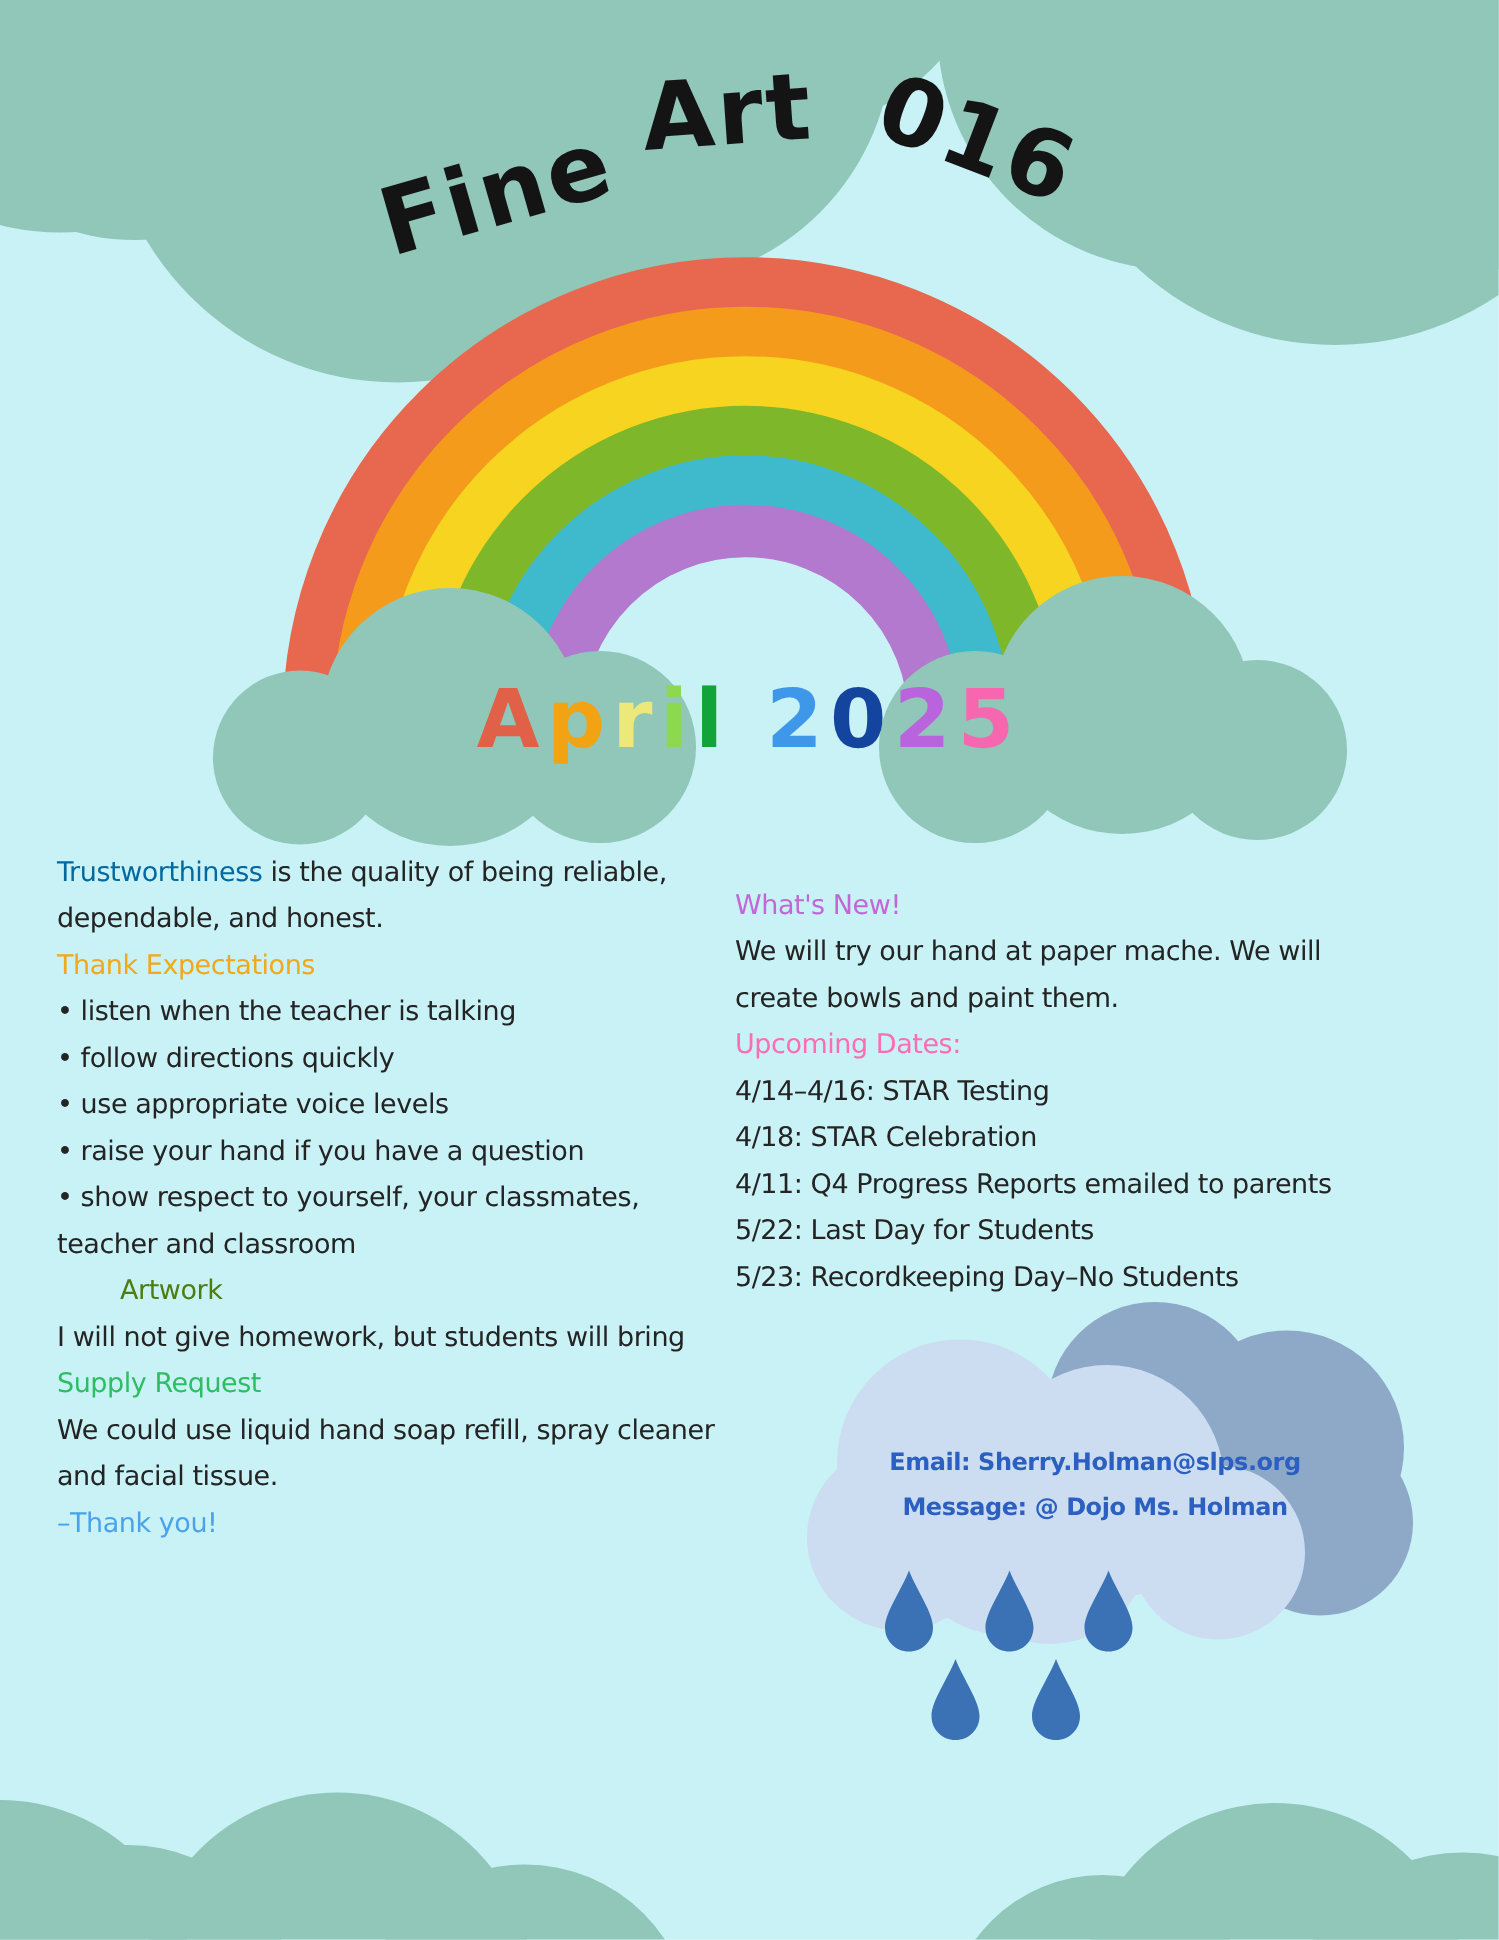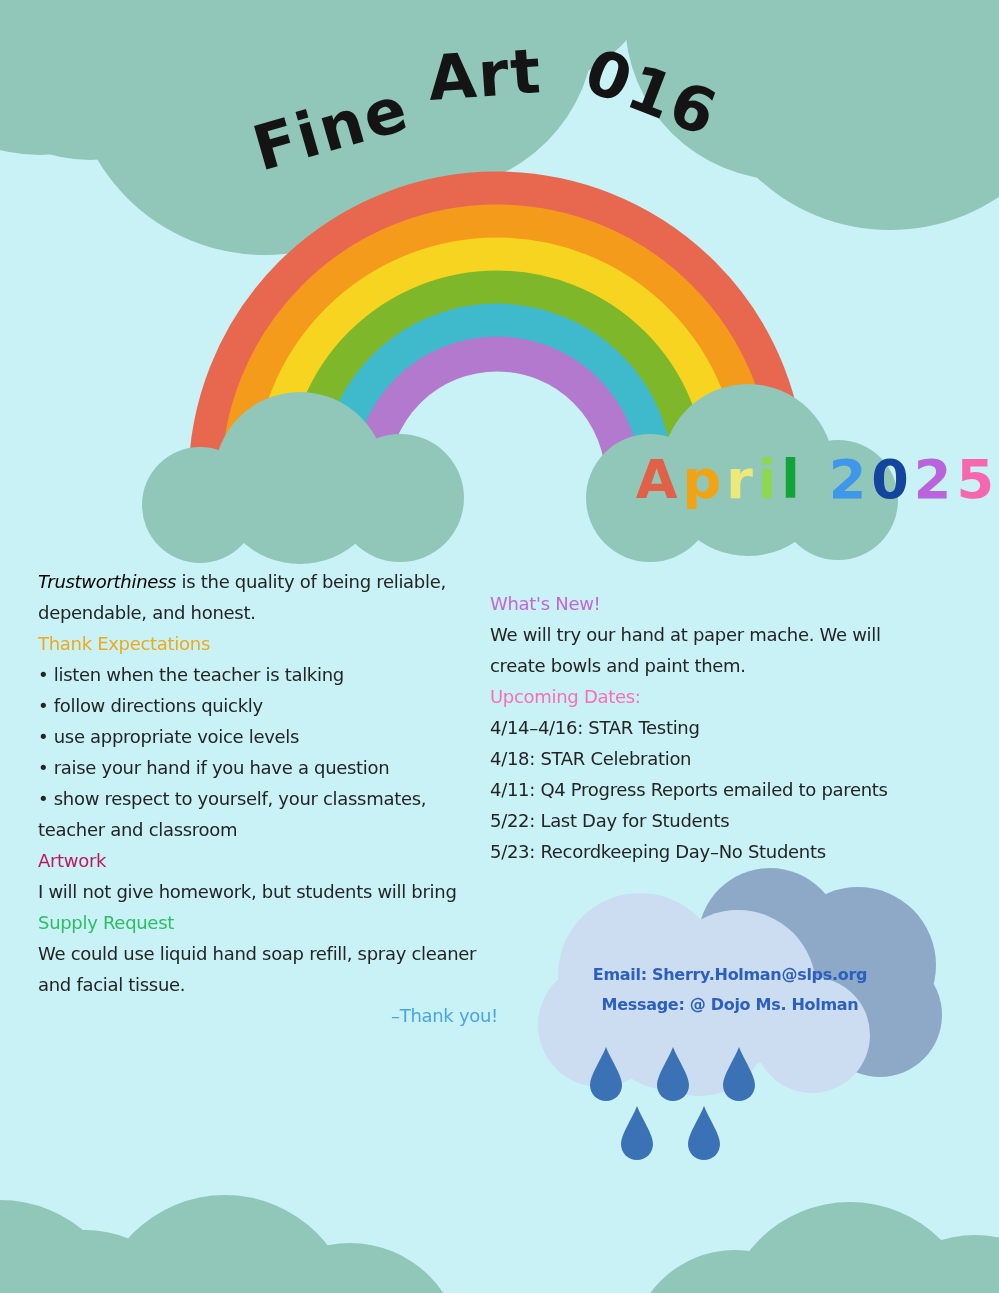--- a/index.html
+++ b/index.html
@@ -15,21 +15,21 @@
     position:absolute;
     font-size:62px;font-weight:700;color:#141414;
     letter-spacing:2px;white-space:nowrap;
   }
   .t-fine{left:252px;top:92px;transform:rotate(-16deg);}
   .t-art {left:428px;top:38px;transform:rotate(-4deg);}
   .t-016 {left:584px;top:56px;transform:rotate(21deg);}
   
   .month{
     position:absolute;left:0;top:448px;width:999px;
-    text-align:right;font-size:54px;font-weight:700;
+    text-align:center;font-size:54px;font-weight:700;
     letter-spacing:5px;white-space:nowrap;
   }
   
   .col{position:absolute;font-size:18px;line-height:31px;color:#242424;font-weight:400;letter-spacing:-0.3px;}
   .col-left{left:38px;top:566px;width:460px;}
   .col-right{left:490px;top:588px;width:505px;}
   .line{white-space:nowrap;}
   
   .contact{
     position:absolute;left:535px;top:960px;width:390px;
@@ -122,36 +122,36 @@
     <span class="t-art">Art</span>
     <span class="t-016">016</span>
   </div>
 
   <div class="month">
     <span style="color: rgb(224, 97, 71);">A</span><span style="color: rgb(242, 163, 19);">p</span><span style="color: rgb(236, 233, 122);">r</span><span style="color: rgb(140, 217, 79);">i</span><span style="color: rgb(18, 164, 59);">l</span><span style="color: rgb(0, 0, 0);">&nbsp;</span><span style="color: rgb(63, 151, 234);">2</span><span style="color: rgb(20, 69, 158);">0</span><span style="color: rgb(185, 100, 221);">2</span><span style="color: rgb(247, 103, 176);">5</span>
   </div>
 
   <div class="col col-left">
     <div class="line">
-      <span style="color: #000000; font-style: italic;">Trustworthiness</span><span> is the quality of being reliable,</span>
+      <span style="color: #0369a1;">Trustworthiness</span><span> is the quality of being reliable,</span>
     </div>
     <div class="line">dependable, and honest.</div>
     <div class="line" style="color: rgb(240, 168, 28);">Thank Expectations</div>
     <div class="line">• listen when the teacher is talking</div>
     <div class="line">• follow directions quickly</div>
     <div class="line">• use appropriate voice levels</div>
     <div class="line">• raise your hand if you have a question</div>
     <div class="line">• show respect to yourself, your classmates,</div>
     <div class="line">teacher and classroom</div>
-    <div class="line" style="color: #be185d;">Artwork</div>
+    <div class="line" style="color: #4d7c0f; margin-left: 42px;">Artwork</div>
     <div class="line">I will not give homework, but students will bring</div>
     <div class="line" style="color: rgb(46, 189, 98);">Supply Request</div>
     <div class="line">We could use liquid hand soap refill, spray cleaner</div>
     <div class="line">and facial tissue.</div>
-    <div class="line" style="color: rgb(74, 163, 232); text-align: right;">–Thank you!</div>
+    <div class="line" style="color: rgb(74, 163, 232);">–Thank you!</div>
   </div>
 
   <div class="col col-right">
     <div class="line" style="color: rgb(196, 102, 214);">What's New!</div>
     <div class="line">We will try our hand at paper mache. We will</div>
     <div class="line">create bowls and paint them.</div>
     <div class="line" style="color: rgb(250, 110, 180);">Upcoming Dates:</div>
     <div class="line">4/14–4/16: STAR Testing</div>
     <div class="line">4/18: STAR Celebration</div>
     <div class="line">4/11: Q4 Progress Reports emailed to parents</div>

